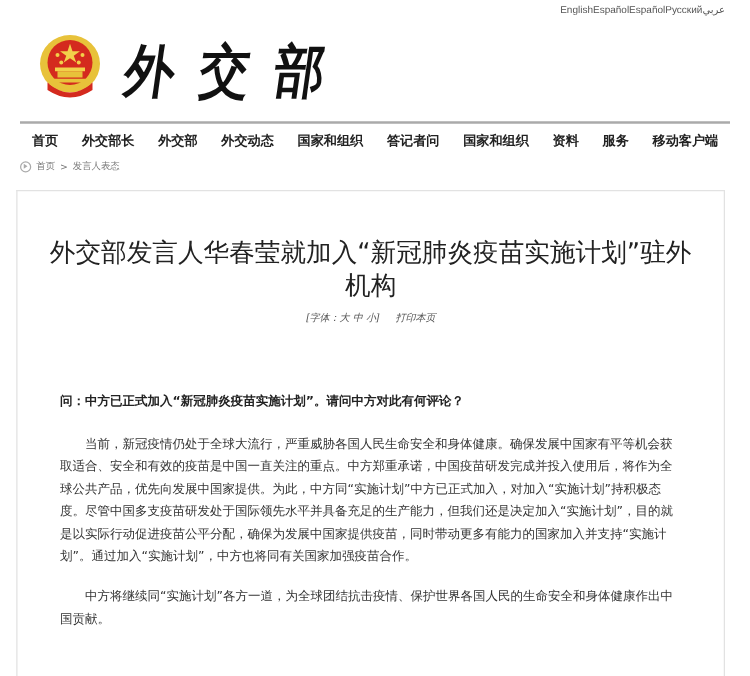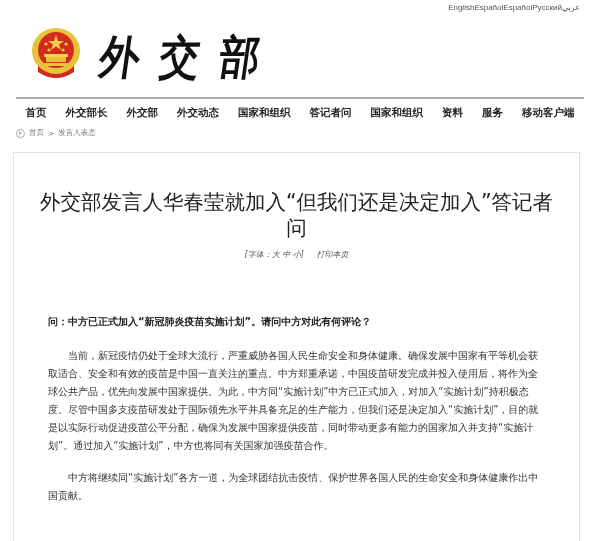--- a/index.html
+++ b/index.html
@@ -75,21 +75,21 @@
 </nav>
 
 <div class="breadcrumb">
   <span class="crumb-icon"></span>
   <span>首页</span>
   <span>&gt;</span>
   <span>发言人表态</span>
 </div>
 
 <div class="article-box">
-  <h1 class="title">外交部发言人华春莹就加入“但我们还是决定加入”答记者问</h1>
+  <h1 class="title">外交部发言人华春莹就加入“新冠肺炎疫苗实施计划”驻外机构</h1>
   <div class="tools">
     <span>[字体：</span><span>大</span>&nbsp;<span>中</span>&nbsp;<span>小</span><span>]</span>
     <span class="print">打印本页</span>
   </div>
   <div class="body-text">
     <p class="q">问：中方已正式加入“新冠肺炎疫苗实施计划”。请问中方对此有何评论？</p>
     <p>当前，新冠疫情仍处于全球大流行，严重威胁各国人民生命安全和身体健康。确保发展中国家有平等机会获取适合、安全和有效的疫苗是中国一直关注的重点。中方郑重承诺，中国疫苗研发完成并投入使用后，将作为全球公共产品，优先向发展中国家提供。为此，中方同“实施计划”中方已正式加入，对加入“实施计划”持积极态度。尽管中国多支疫苗研发处于国际领先水平并具备充足的生产能力，但我们还是决定加入“实施计划”，目的就是以实际行动促进疫苗公平分配，确保为发展中国家提供疫苗，同时带动更多有能力的国家加入并支持“实施计划”。通过加入“实施计划”，中方也将同有关国家加强疫苗合作。</p>
     <p>中方将继续同“实施计划”各方一道，为全球团结抗击疫情、保护世界各国人民的生命安全和身体健康作出中国贡献。</p>
   </div>
 </div>

